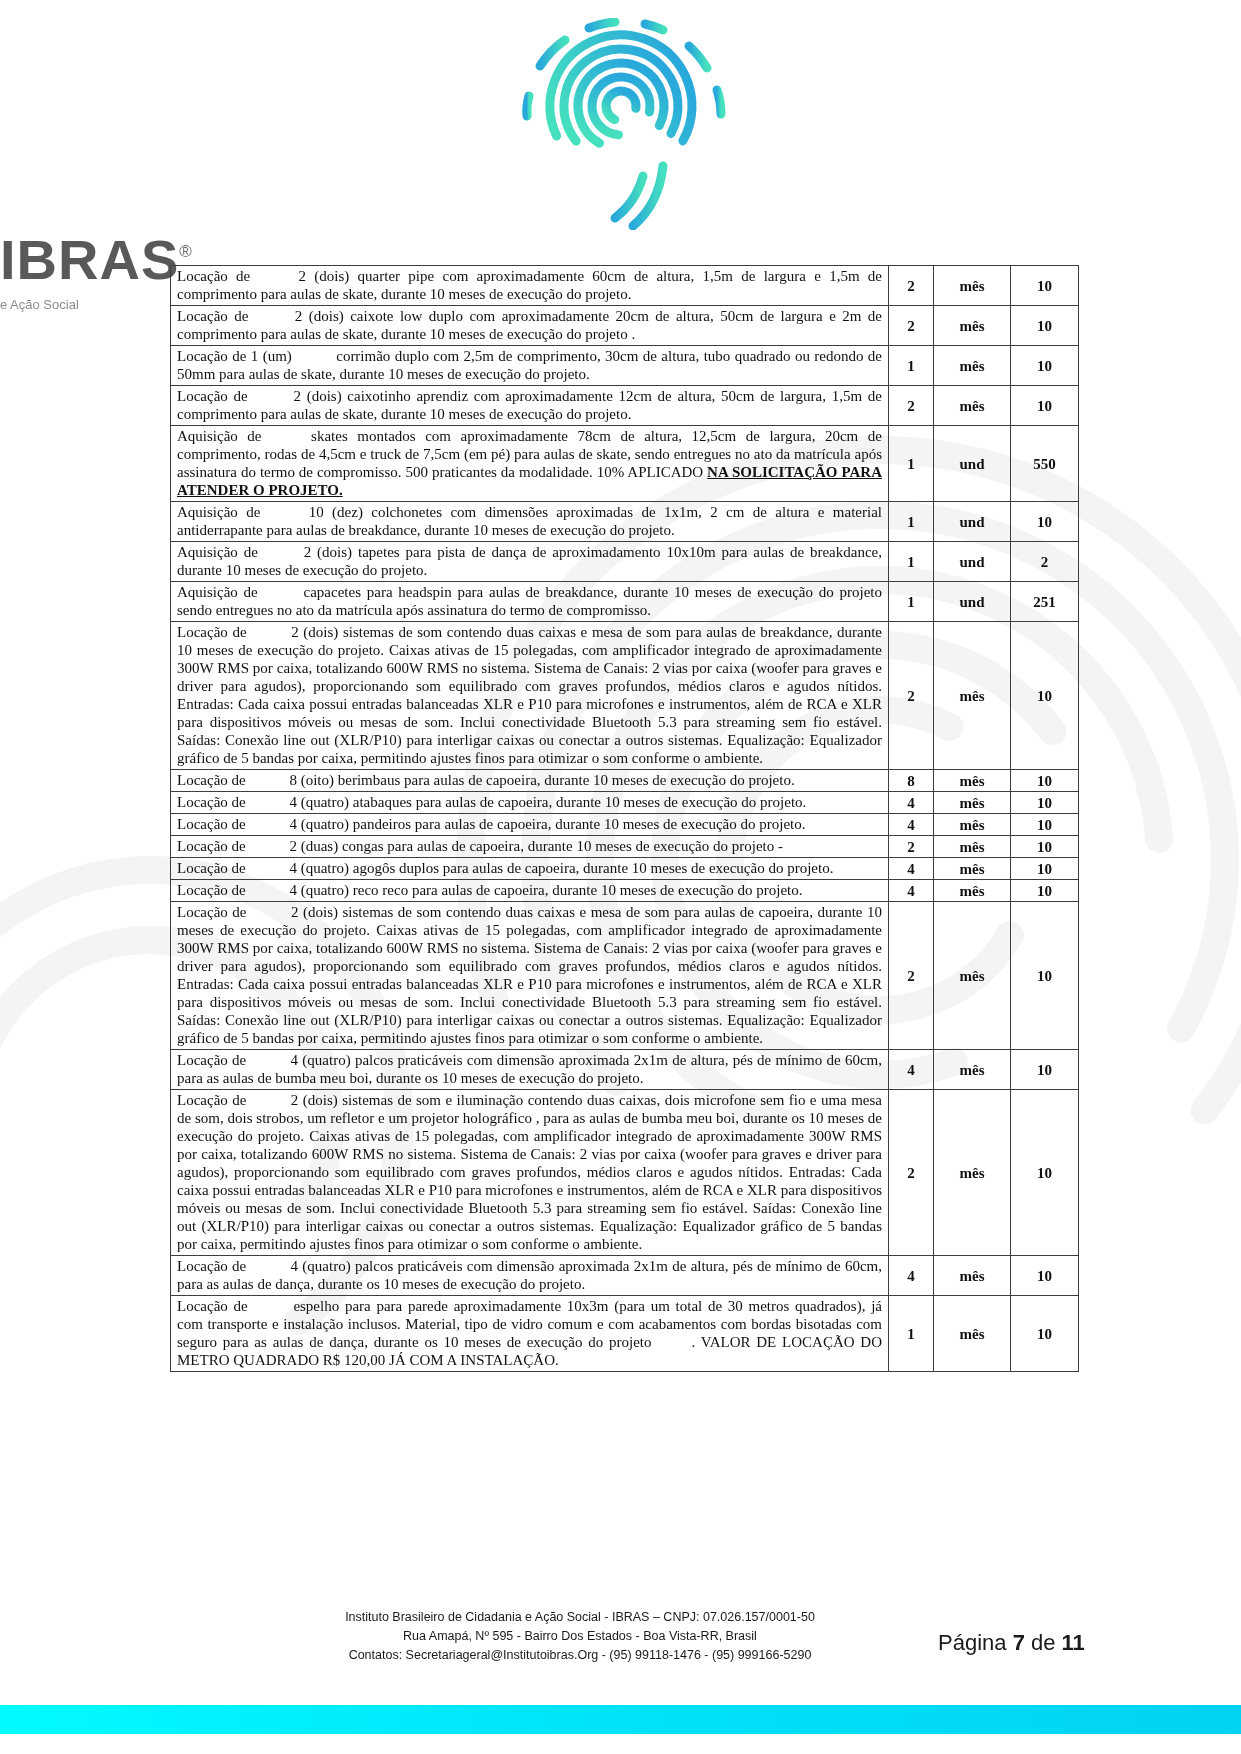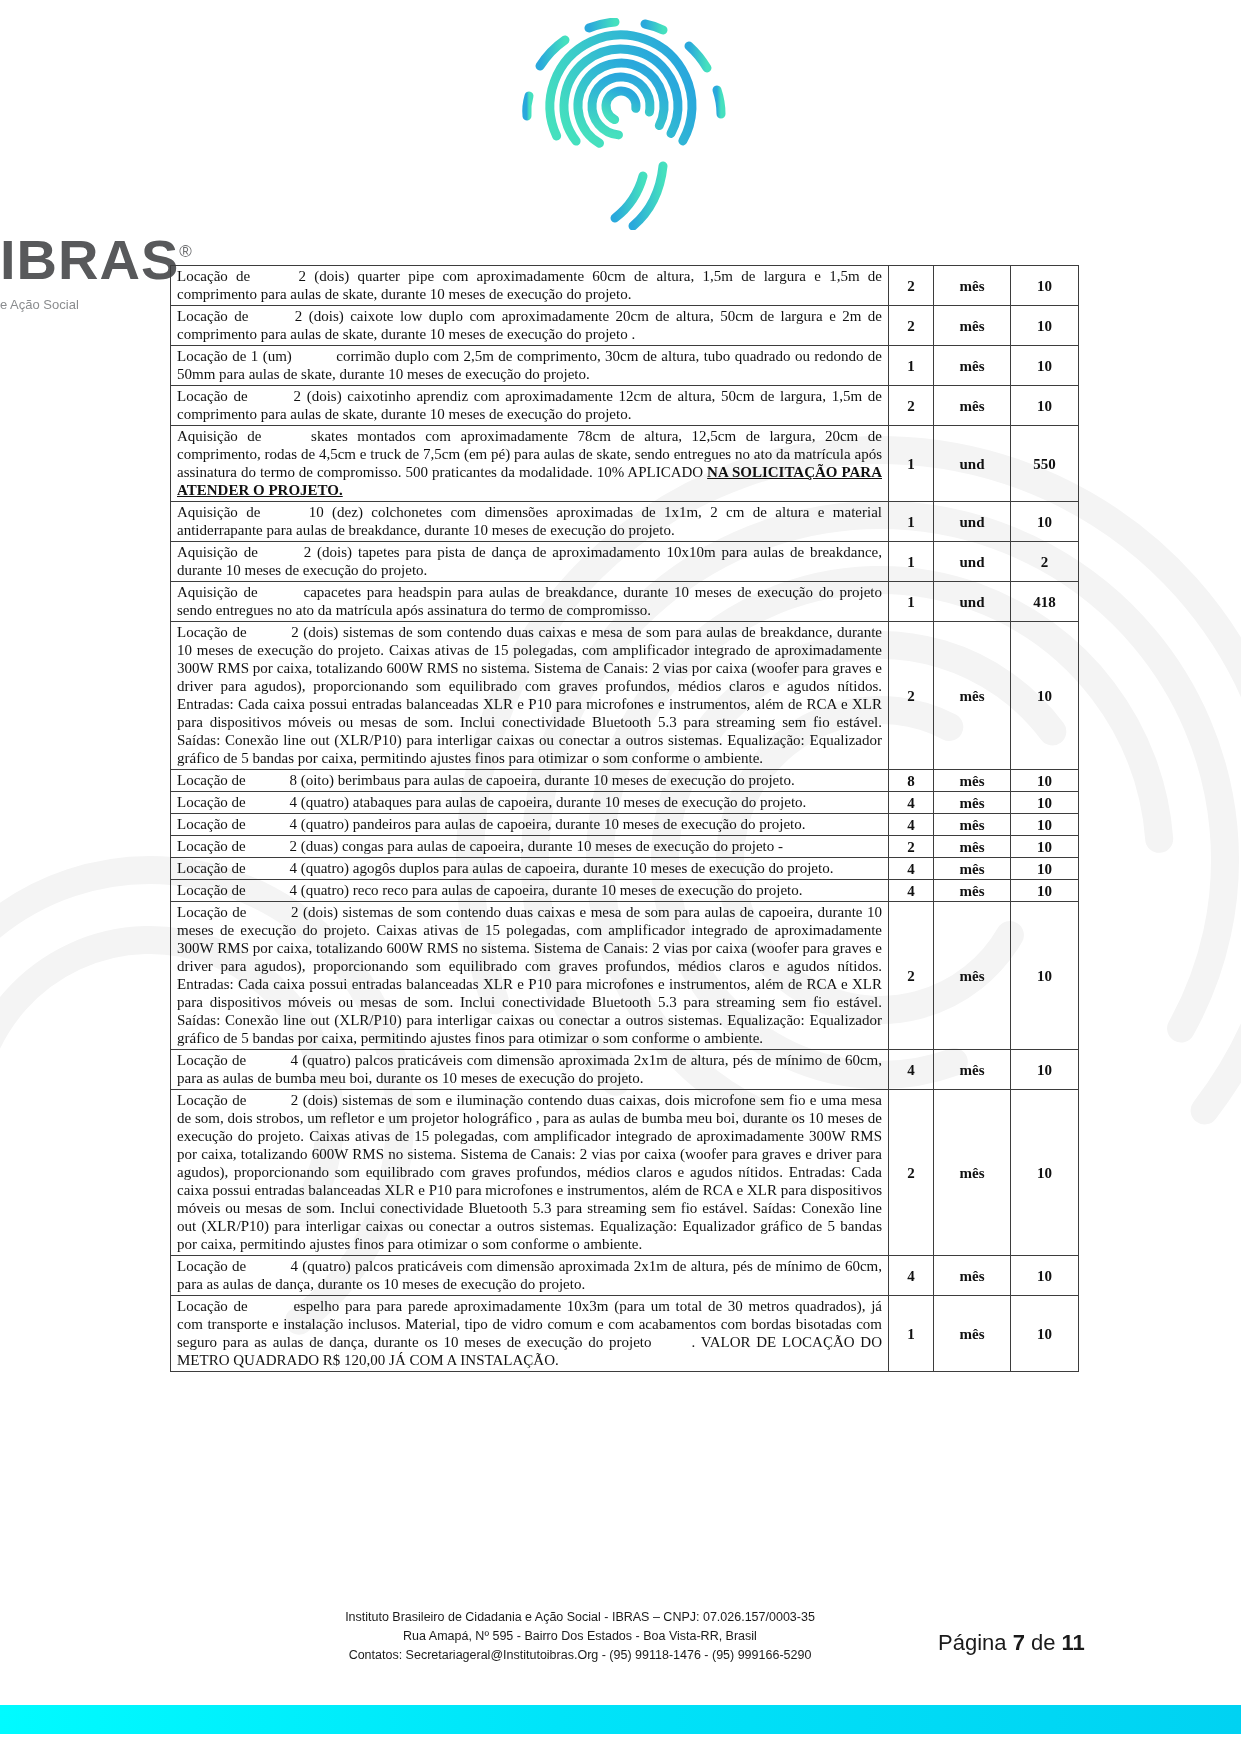--- a/index.html
+++ b/index.html
@@ -162,21 +162,21 @@
         <tr>
           <td class="desc"><span class="seg-b">Aquisição de </span><span class="seg-n">2 (dois) tapetes para pista de dança de aproximadamento 10x10m para aulas de breakdance, durante 10 meses de execução do projeto.</span></td>
           <td class="num">1</td>
           <td class="num">und</td>
           <td class="num">2</td>
         </tr>
         <tr>
           <td class="desc"><span class="seg-b">Aquisição de </span><span class="seg-n">capacetes para headspin para aulas de breakdance, durante 10 meses de execução do projeto sendo entregues no ato da matrícula após assinatura do termo de compromisso.</span></td>
           <td class="num">1</td>
           <td class="num">und</td>
-          <td class="num">418</td>
+          <td class="num">251</td>
         </tr>
         <tr>
           <td class="desc"><span class="seg-b">Locação de </span><span class="seg-n">2 (dois) sistemas de som contendo duas caixas e mesa de som para aulas de breakdance, durante 10 meses de execução do projeto. </span><span class="seg-b">Caixas ativas de 15 polegadas, com amplificador integrado de aproximadamente 300W RMS por caixa, totalizando 600W RMS no sistema. Sistema de Canais: 2 vias por caixa (woofer para graves e driver para agudos), proporcionando som equilibrado com graves profundos, médios claros e agudos nítidos. Entradas: Cada caixa possui entradas balanceadas XLR e P10 para microfones e instrumentos, além de RCA e XLR para dispositivos móveis ou mesas de som. Inclui conectividade Bluetooth 5.3 para streaming sem fio estável. Saídas: Conexão line out (XLR/P10) para interligar caixas ou conectar a outros sistemas. Equalização: Equalizador gráfico de 5 bandas por caixa, permitindo ajustes finos para otimizar o som conforme o ambiente.</span></td>
           <td class="num">2</td>
           <td class="num">mês</td>
           <td class="num">10</td>
         </tr>
         <tr>
           <td class="desc"><span class="seg-b">Locação de </span><span class="seg-n">8 (oito) berimbaus para aulas de capoeira, durante 10 meses de execução do projeto.</span></td>
           <td class="num">8</td>
@@ -240,21 +240,21 @@
         <tr>
           <td class="desc"><span class="seg-b">Locação de </span><span class="seg-n">espelho para para parede aproximadamente 10x3m (para um total de 30 metros quadrados), já com transporte e instalação inclusos. Material, tipo de vidro comum e com acabamentos com bordas bisotadas com seguro </span><span class="seg-b">para as aulas de dança, durante os 10 meses de execução do projeto</span><span class="seg-n">. VALOR DE LOCAÇÃO DO METRO QUADRADO R$ 120,00 JÁ COM A INSTALAÇÃO.</span></td>
           <td class="num">1</td>
           <td class="num">mês</td>
           <td class="num">10</td>
         </tr>
       </tbody>
   </table>
 
   <div class="footer-block">
-    <div>Instituto Brasileiro de Cidadania e Ação Social - IBRAS – CNPJ: 07.026.157/0003-35</div>
+    <div>Instituto Brasileiro de Cidadania e Ação Social - IBRAS – CNPJ: 07.026.157/0001-50</div>
     <div>Rua Amapá, Nº 595 - Bairro Dos Estados - Boa Vista-RR, Brasil</div>
     <div>Contatos: Secretariageral@Institutoibras.Org - (95) 99118-1476 - (95) 999166-5290</div>
   </div>
 
   <div class="page-number"><span>Página </span><span class="pn-bold">7</span><span> de </span><span class="pn-bold">11</span></div>
 
   <div class="bottom-bar"></div>
 
 </div>
 

